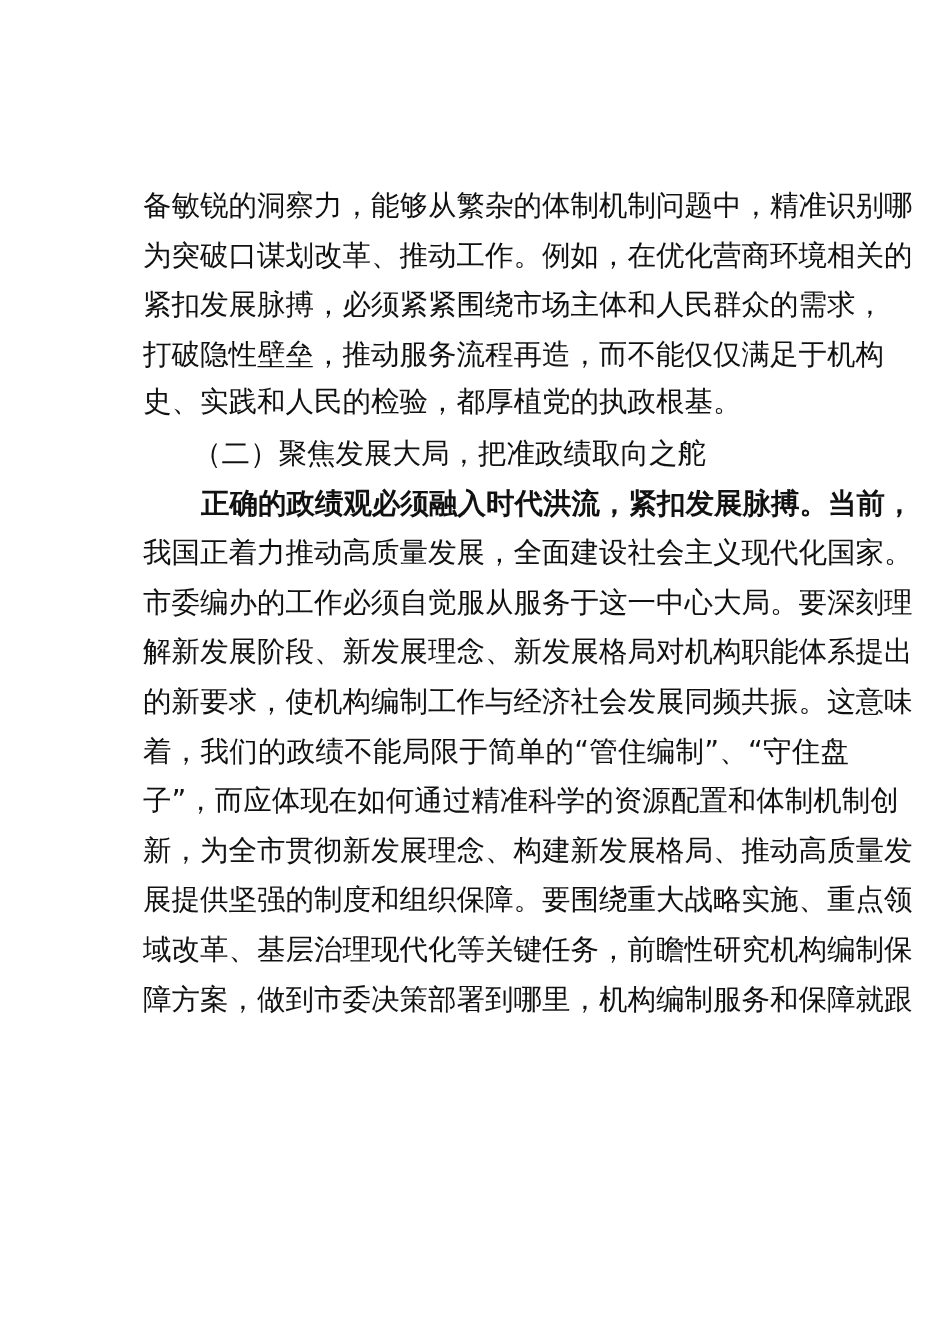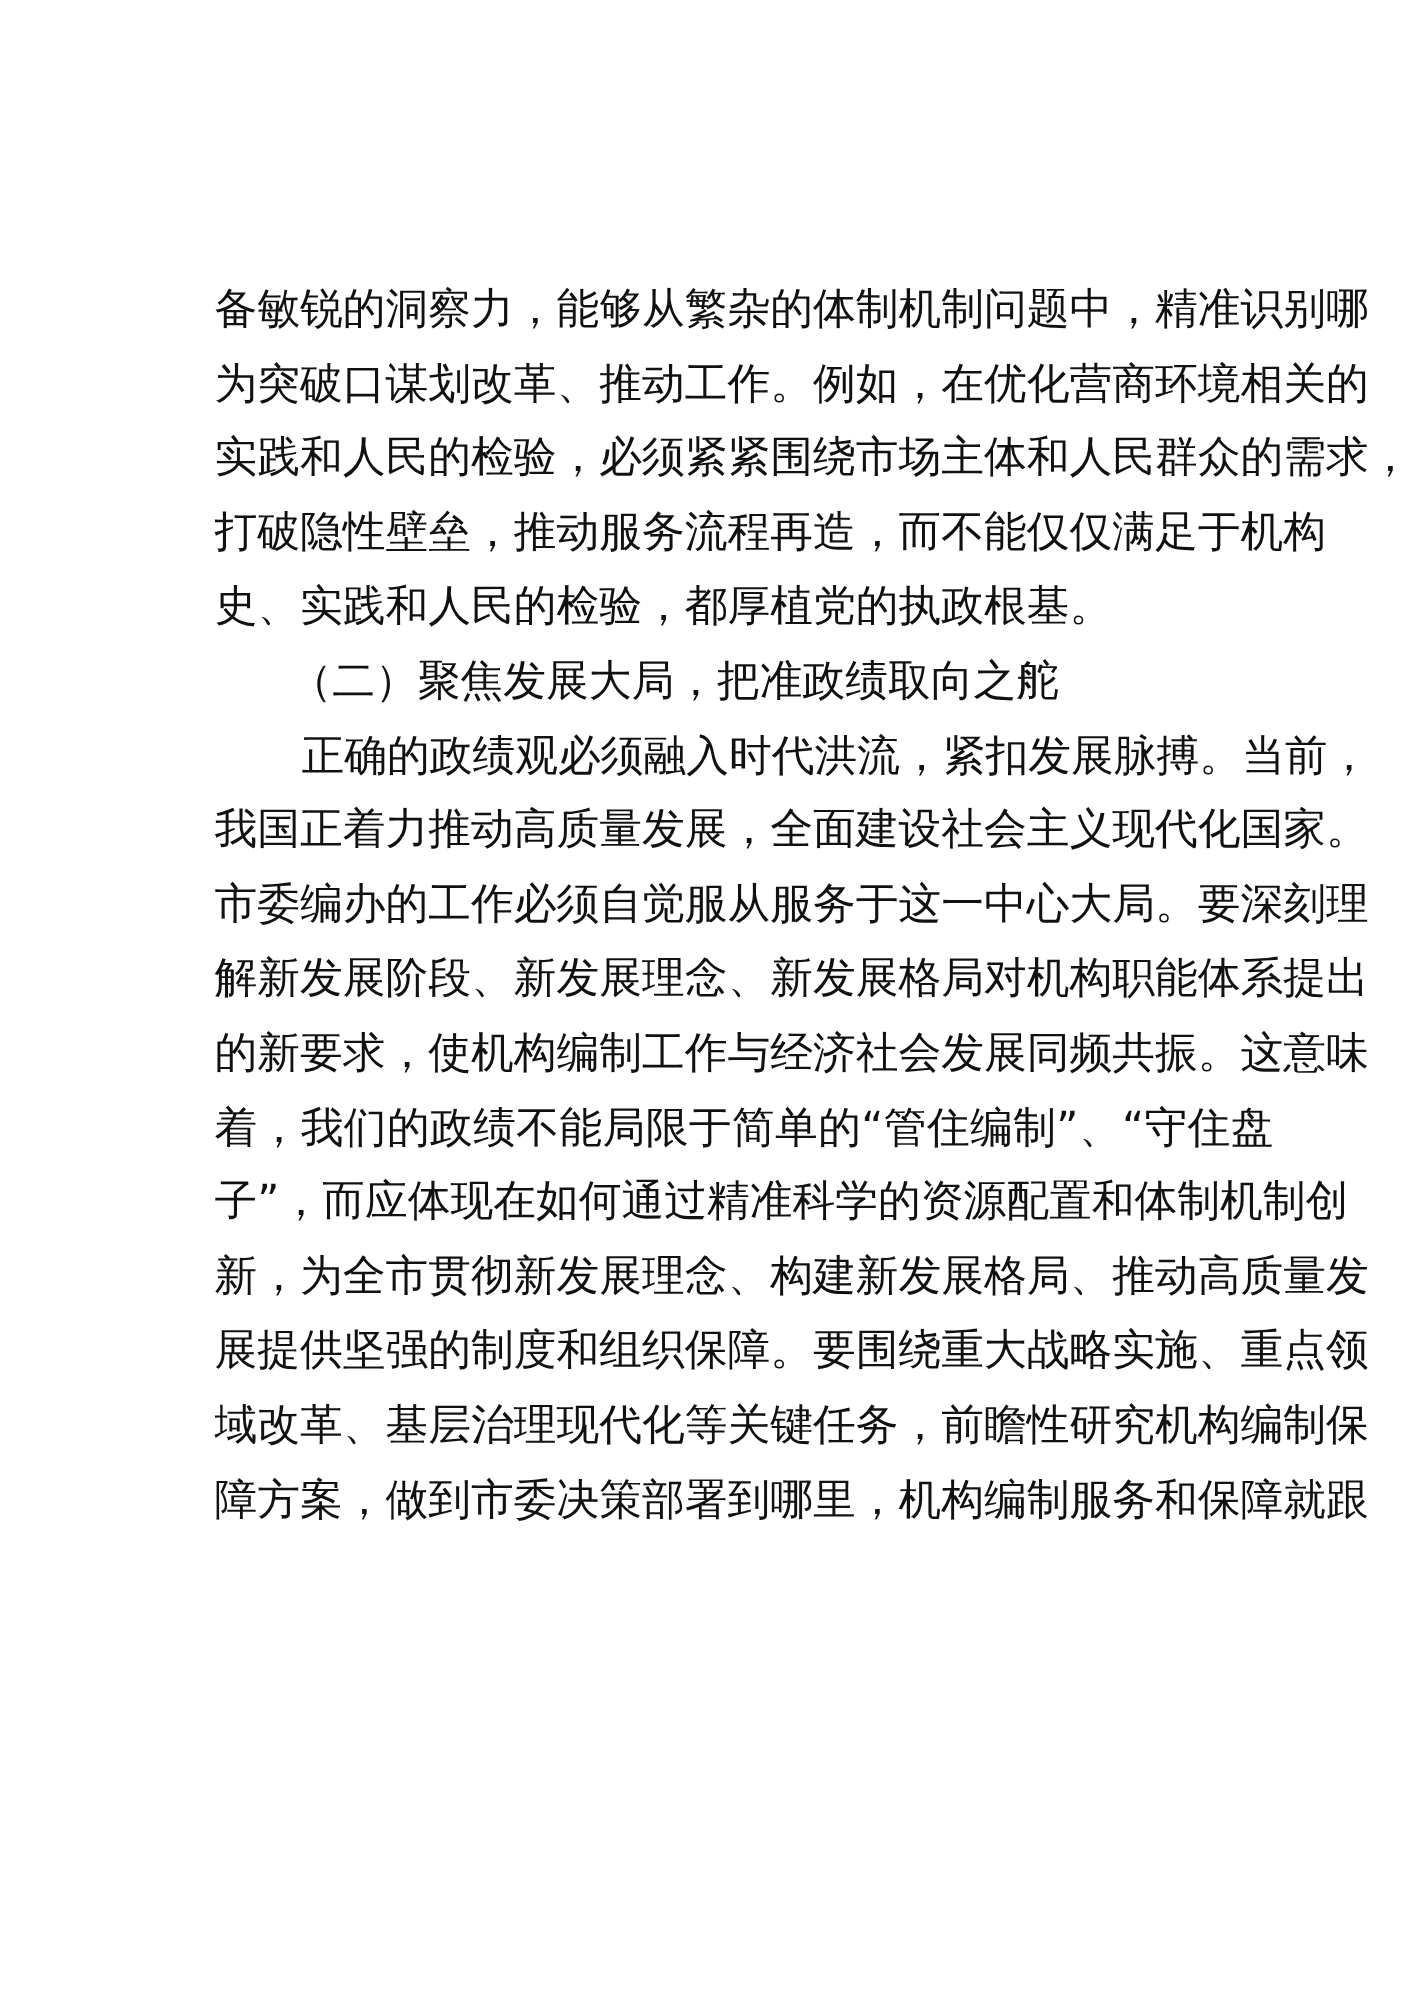--- a/index.html
+++ b/index.html
@@ -33,39 +33,41 @@
       height: 49.6px;
       line-height: 49.6px;
       font-size: 28.5px;
       white-space: nowrap;
       text-align: justify;
       text-align-last: justify;
       letter-spacing: 0;
     }
     .line.last {
       text-align-last: left;
+      font-family: Liberation Mono, monospace;
     }
     .line.indent {
       padding-left: 58px;
+      font-weight: bold;
     }
     .line.heading {
       padding-left: 50px;
       text-align-last: left;
     }
   </style>
 </head>
 <body>
 
 <div class="page">
   <div class="text-block">
 
     <div class="paragraph">
       <div class="line">备敏锐的洞察力，能够从繁杂的体制机制问题中，精准识别哪</div>
       <div class="line">为突破口谋划改革、推动工作。例如，在优化营商环境相关的</div>
-      <div class="line">实践和人民的检验，必须紧紧围绕市场主体和人民群众的需求，</div>
+      <div class="line">紧扣发展脉搏，必须紧紧围绕市场主体和人民群众的需求，</div>
       <div class="line">打破隐性壁垒，推动服务流程再造，而不能仅仅满足于机构</div>
       <div class="line last">史、实践和人民的检验，都厚植党的执政根基。</div>
     </div>
 
     <div class="paragraph">
       <div class="line heading">（二）聚焦发展大局，把准政绩取向之舵</div>
     </div>
 
     <div class="paragraph">
       <div class="line indent">正确的政绩观必须融入时代洪流，紧扣发展脉搏。当前，</div>

